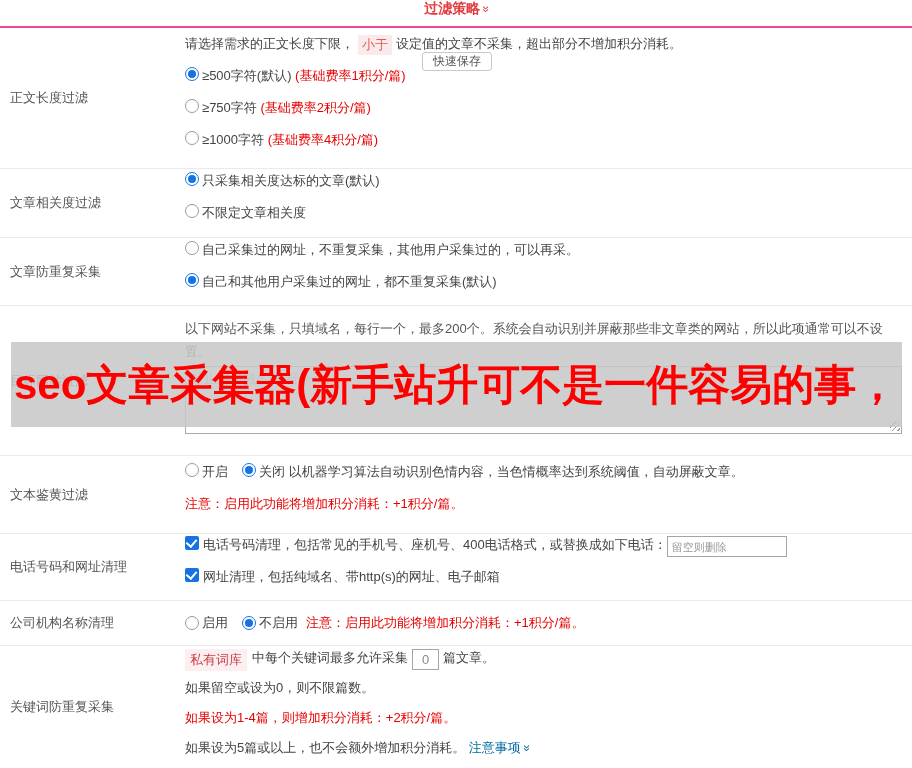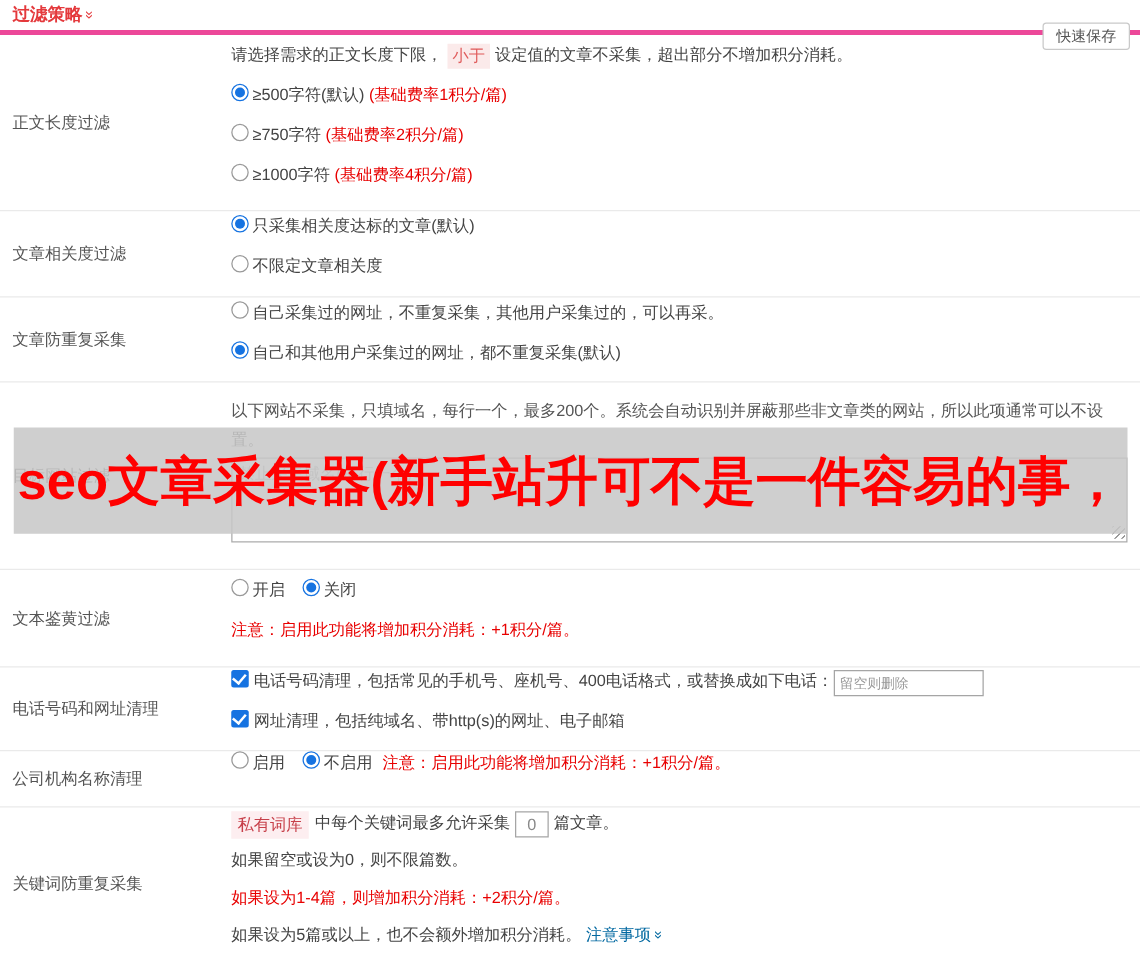--- a/index.html
+++ b/index.html
@@ -1,22 +1,22 @@
 <!DOCTYPE html>
 <html><head>
 <meta charset="utf-8">
 <style>
   * { margin:0; padding:0; box-sizing:border-box; }
   html,body { width:912px; height:768px; overflow:hidden; background:#fff;
     font-family:"Liberation Sans","DejaVu Sans",sans-serif; font-size:13px; color:#444; }
   .page { position:relative; width:912px; height:768px; background:#fff; }
 
   
-  .header { height:28px; border-bottom:4px solid #ec4899; display:flex;
-    align-items:center; justify-content:space-between; padding:0 8px 0 10px; }
+  .header { height:28px; border-bottom:2px solid #ec4899; display:flex;
+    align-items:center; justify-content:space-between; padding:0 8px 0 10px;flex-direction:column; }
   .page-title { color:#e4393c; font-weight:bold; font-size:14px; display:flex; align-items:center; }
   .chev { display:inline-block; transform:rotate(90deg); font-size:12px; font-weight:normal; margin-left:3px; line-height:1; }
   .save-btn { background:#fff; border:1px solid #c9c9c9; border-radius:3px; height:22px;
     padding:0 10px; font-size:12px; color:#555; cursor:pointer; font-family:inherit;margin-top:34px; }
 
   
   .row { display:flex; border-top:1px solid #eaeaea; }
   .row.first { border-top:none; }
   .rlabel { width:185px; padding-left:10px; display:flex; align-items:center; color:#555; }
   .rcontent { flex:1; padding-right:8px; }
@@ -58,21 +58,21 @@
   .banner { position:absolute; left:11px; top:342px; width:891px; height:85px;
     background:rgba(199,199,199,0.86); z-index:10; overflow:hidden; }
   .banner .wm { color:#f00; font-size:42px; font-weight:bold; white-space:nowrap;
     line-height:85px; padding-left:3px; letter-spacing:0px; }
 
   
   .r1 .rcontent { padding-top:7px; }
   .r2 .rcontent, .r3 .rcontent { padding-top:3px; }
   .r5 .rcontent { padding-top:7px; }
   .r6 .rcontent { padding-top:2px; }
-  .r7 .rcontent { display:flex; }
+  .r7 .rcontent { display:flex; align-items:center; }
   .r8 .rcontent { padding-top:3px; }
   .r8 .line { height:30px; }
 </style>
 </head>
 <body>
 
 <div class="page">
 
   <div class="header">
     <div class="page-title">
@@ -148,20 +148,21 @@
 
   <div class="row r5" style="height:78px">
     <div class="rlabel">文本鉴黄过滤</div>
     <div class="rcontent">
       <div class="line">
         <span class="radio"></span>
         <span>开启</span>
         <span class="gap"></span>
         <span class="radio sel"></span>
         <span>关闭</span>&nbsp;
+        <span>以机器学习算法自动识别色情内容，当色情概率达到系统阈值，自动屏蔽文章。</span>
       </div>
       <div class="line red">注意：启用此功能将增加积分消耗：+1积分/篇。</div>
     </div>
   </div>
 
   <div class="row r6" style="height:67px">
     <div class="rlabel">电话号码和网址清理</div>
     <div class="rcontent">
       <div class="line">
         <span class="cbox"></span>

